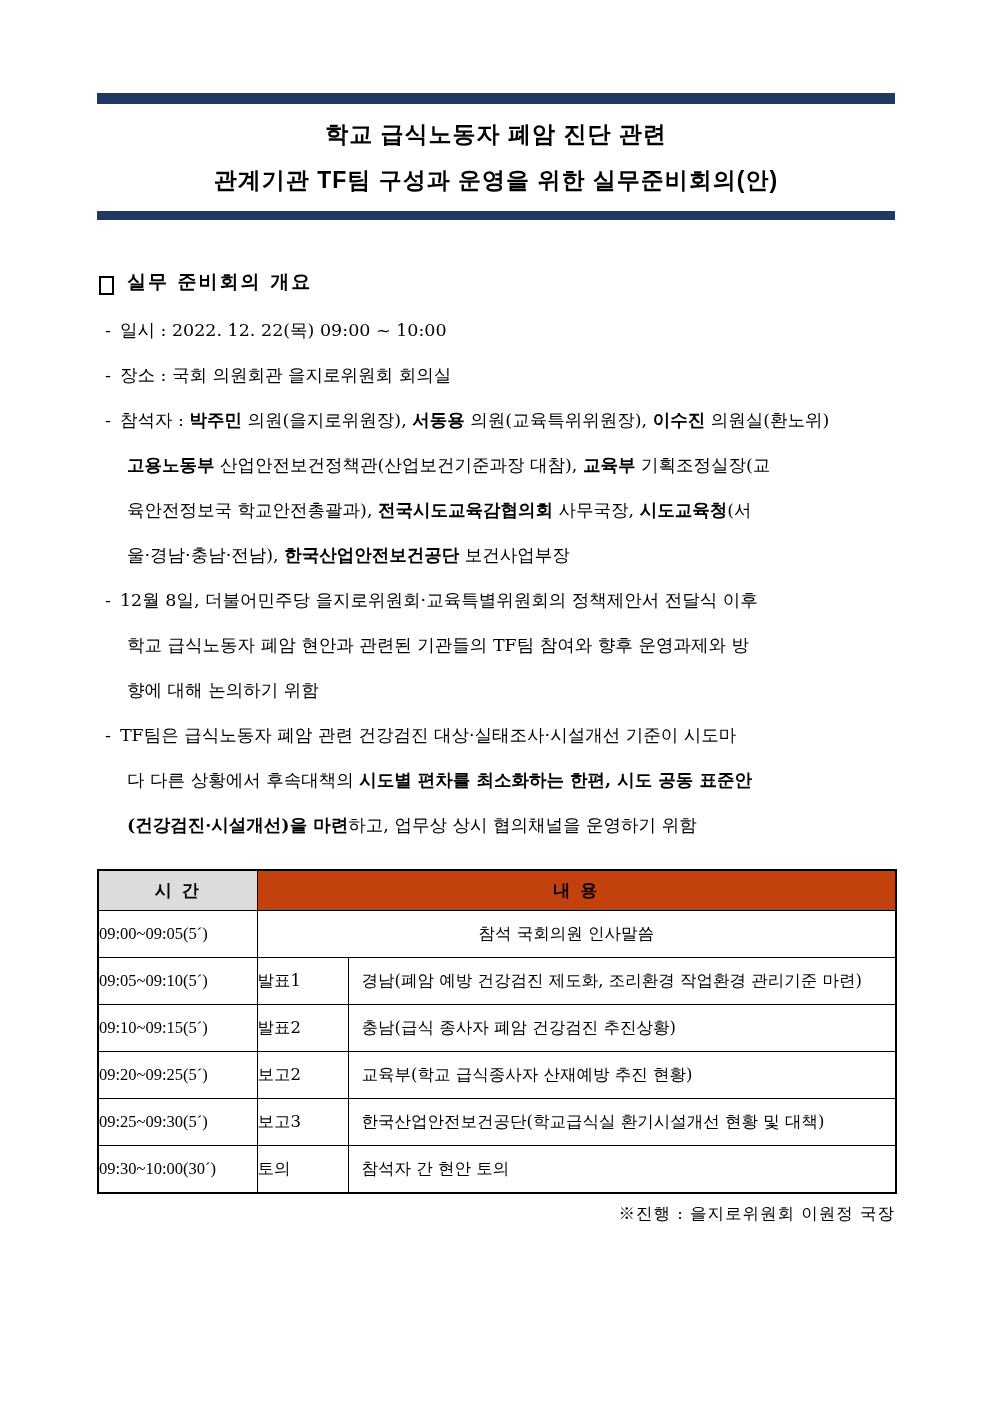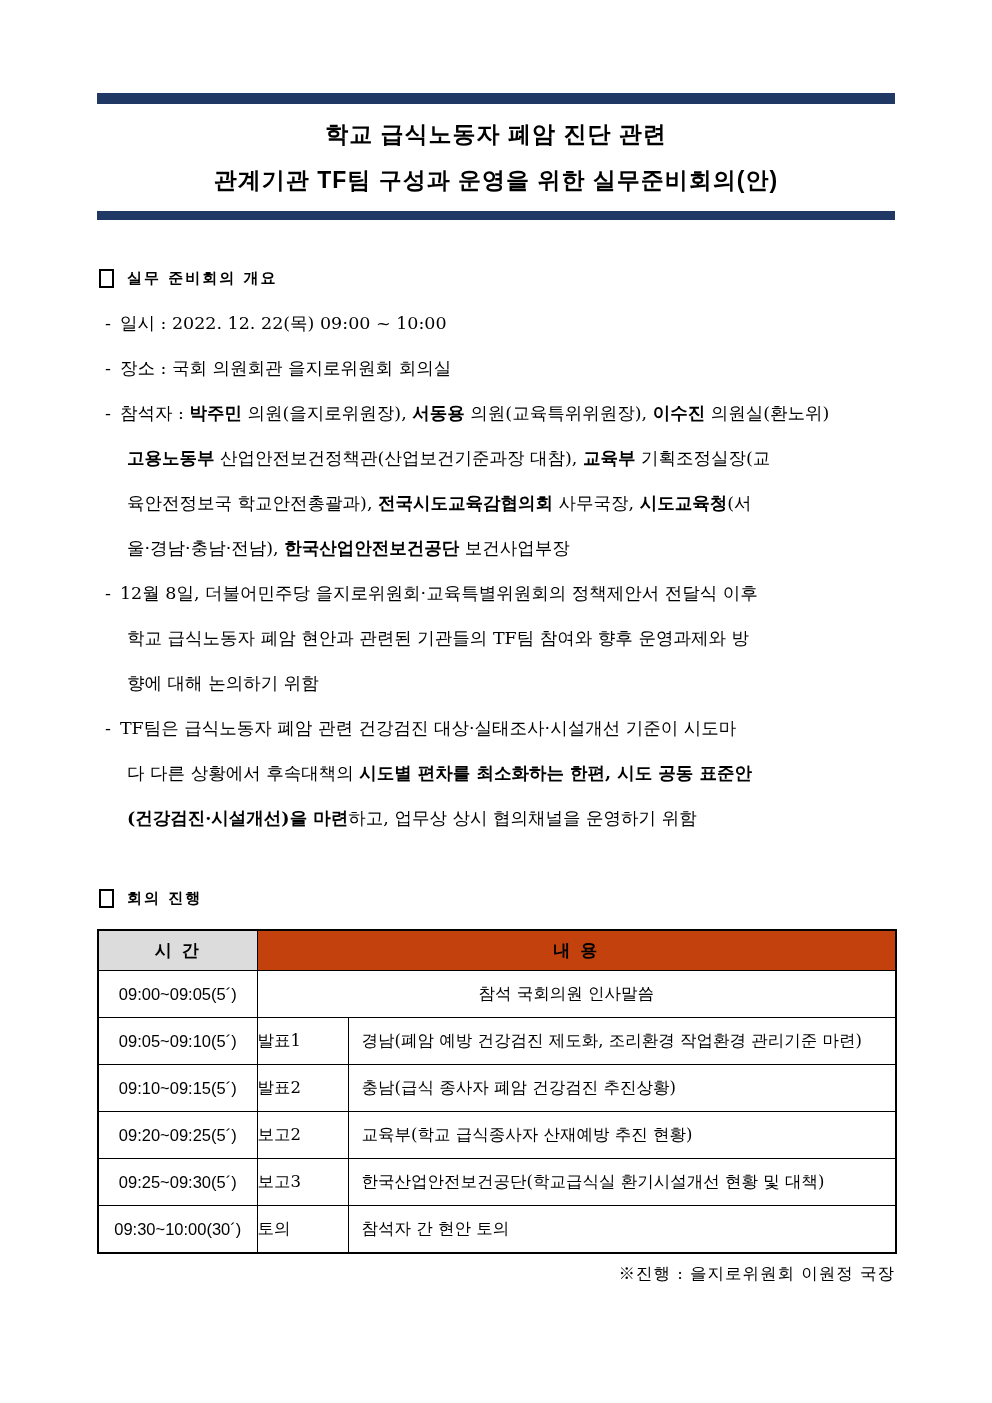--- a/index.html
+++ b/index.html
@@ -37,21 +37,21 @@
     font-size: 23px;
     font-weight: bold;
     line-height: 46px;
     letter-spacing: 1px;
     font-family: "Liberation Sans", "DejaVu Sans", sans-serif;
   }
   
   .section-heading {
     display: flex;
     align-items: flex-end;
-    font-size: 15px;
+    font-size: 19px;
     font-weight: bold;
     letter-spacing: 2px;
   }
   .section-heading.first {
     margin-top: 49px;
   }
   .section-heading.second {
     margin-top: 48px;
   }
   .square-bullet {
@@ -103,22 +103,22 @@
     height: 39px;
     font-weight: bold;
     font-size: 17px;
     letter-spacing: 2px;
     text-align: center;
   }
   .agenda-table tbody td {
     height: 46px;
   }
   td.cell-time {
-    text-align: center;
-    font-family: Liberation Sans, sans-serif;
+    text-align: left;
+    font-family: Liberation Serif, serif;
   }
   td.cell-label {
     text-align: left;
   }
   td.cell-content {
     text-align: left;
     padding-left: 13px;
     padding-right: 20px;
   }
   td.cell-content.centered {
@@ -158,24 +158,20 @@
       <div class="bline cont"><span>육안전정보국 학교안전총괄과), </span><b>전국시도교육감협의회</b><span> 사무국장, </span><b>시도교육청</b><span>(서</span></div>
       <div class="bline cont"><span>울·경남·충남·전남), </span><b>한국산업안전보건공단</b><span> 보건사업부장</span></div>
       <div class="bline first"><span class="dash">-</span><span>12월 8일, 더불어민주당 을지로위원회·교육특별위원회의 정책제안서 전달식 이후</span></div>
       <div class="bline cont"><span>학교 급식노동자 폐암 현안과 관련된 기관들의 TF팀 참여와 향후 운영과제와 방</span></div>
       <div class="bline cont"><span>향에 대해 논의하기 위함</span></div>
       <div class="bline first"><span class="dash">-</span><span>TF팀은 급식노동자 폐암 관련 건강검진 대상·실태조사·시설개선 기준이 시도마</span></div>
       <div class="bline cont"><span>다 다른 상황에서 후속대책의 </span><b>시도별 편차를 최소화하는 한편, 시도 공동 표준안</b></div>
       <div class="bline cont"><b>(건강검진·시설개선)을 마련</b><span>하고, 업무상 상시 협의채널을 운영하기 위함</span></div>
     </div>
 
-  <div class="section-heading second">
-    <span class="square-bullet"></span>
-    <span>회의 진행</span>
-  </div>
 
   <table class="agenda-table">
     <colgroup>
       <col style="width:159px">
       <col style="width:91px">
       <col style="width:548px">
     </colgroup>
     <thead>
       <tr>
         <th style="background: rgb(220, 220, 220); margin-top: 16px;">시  간</th>

